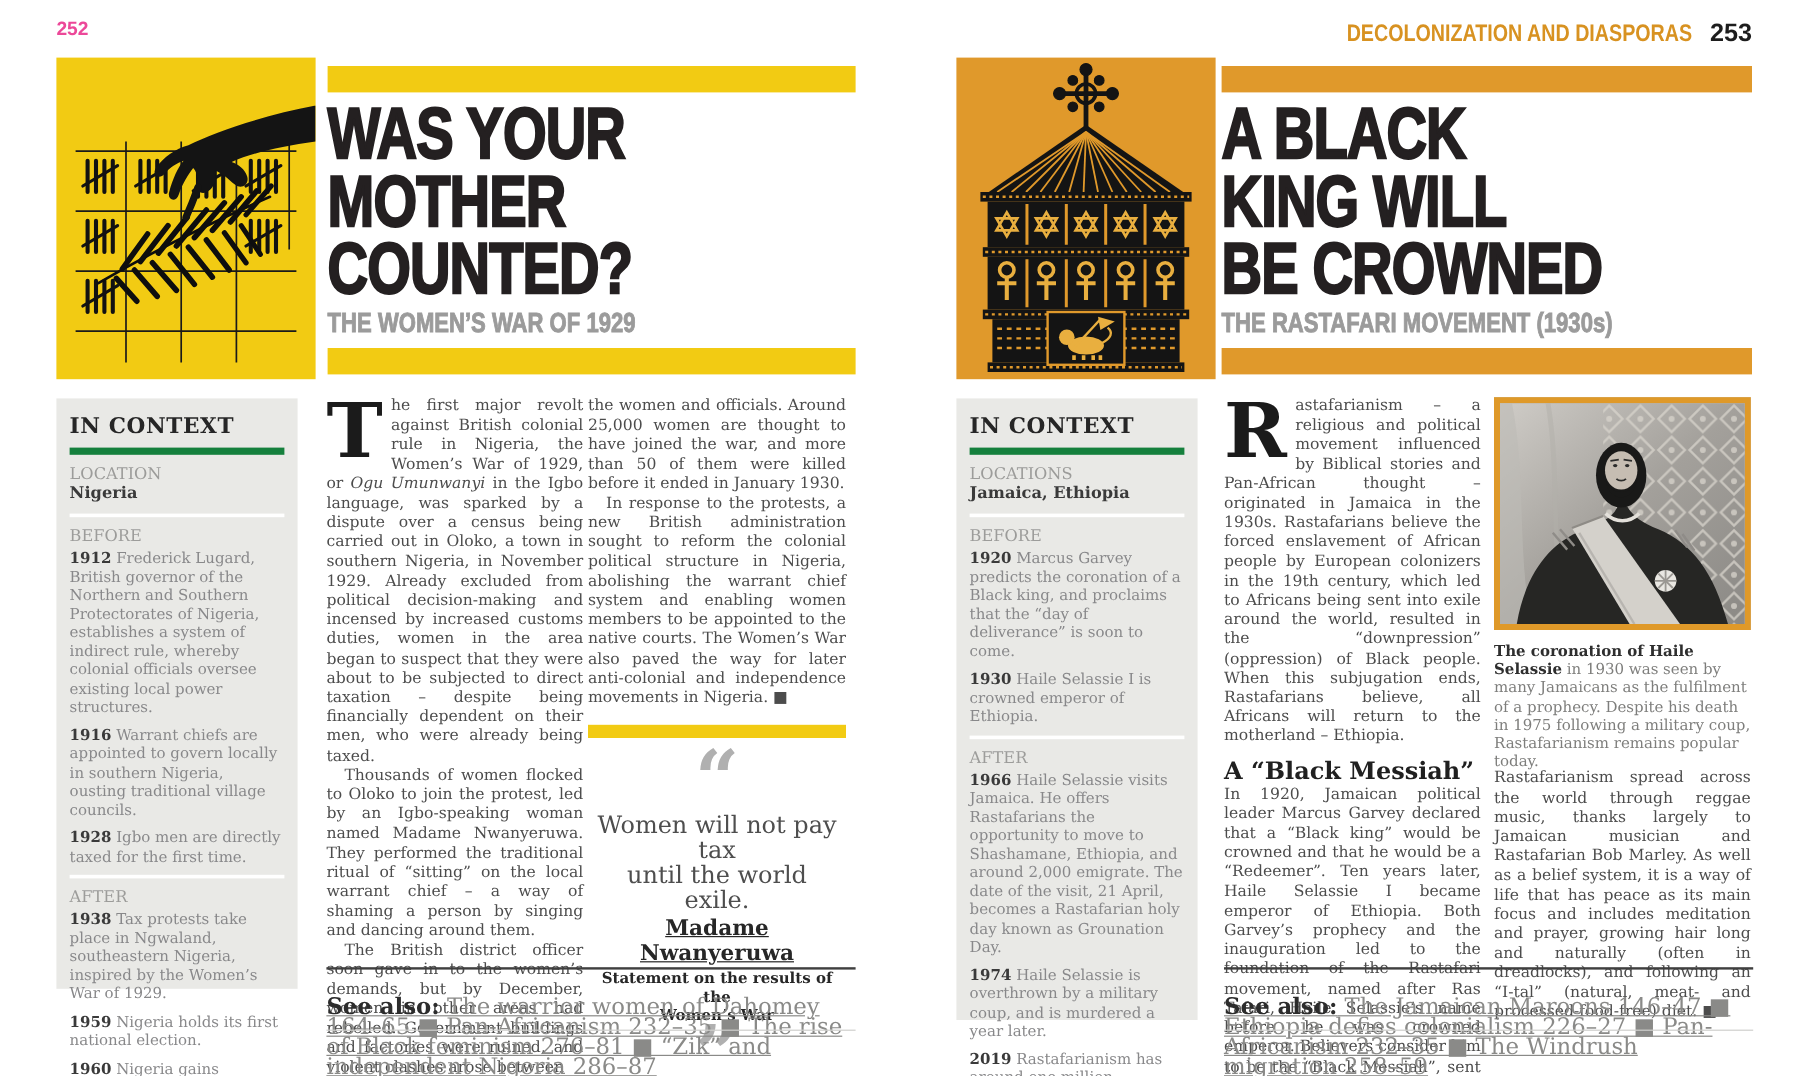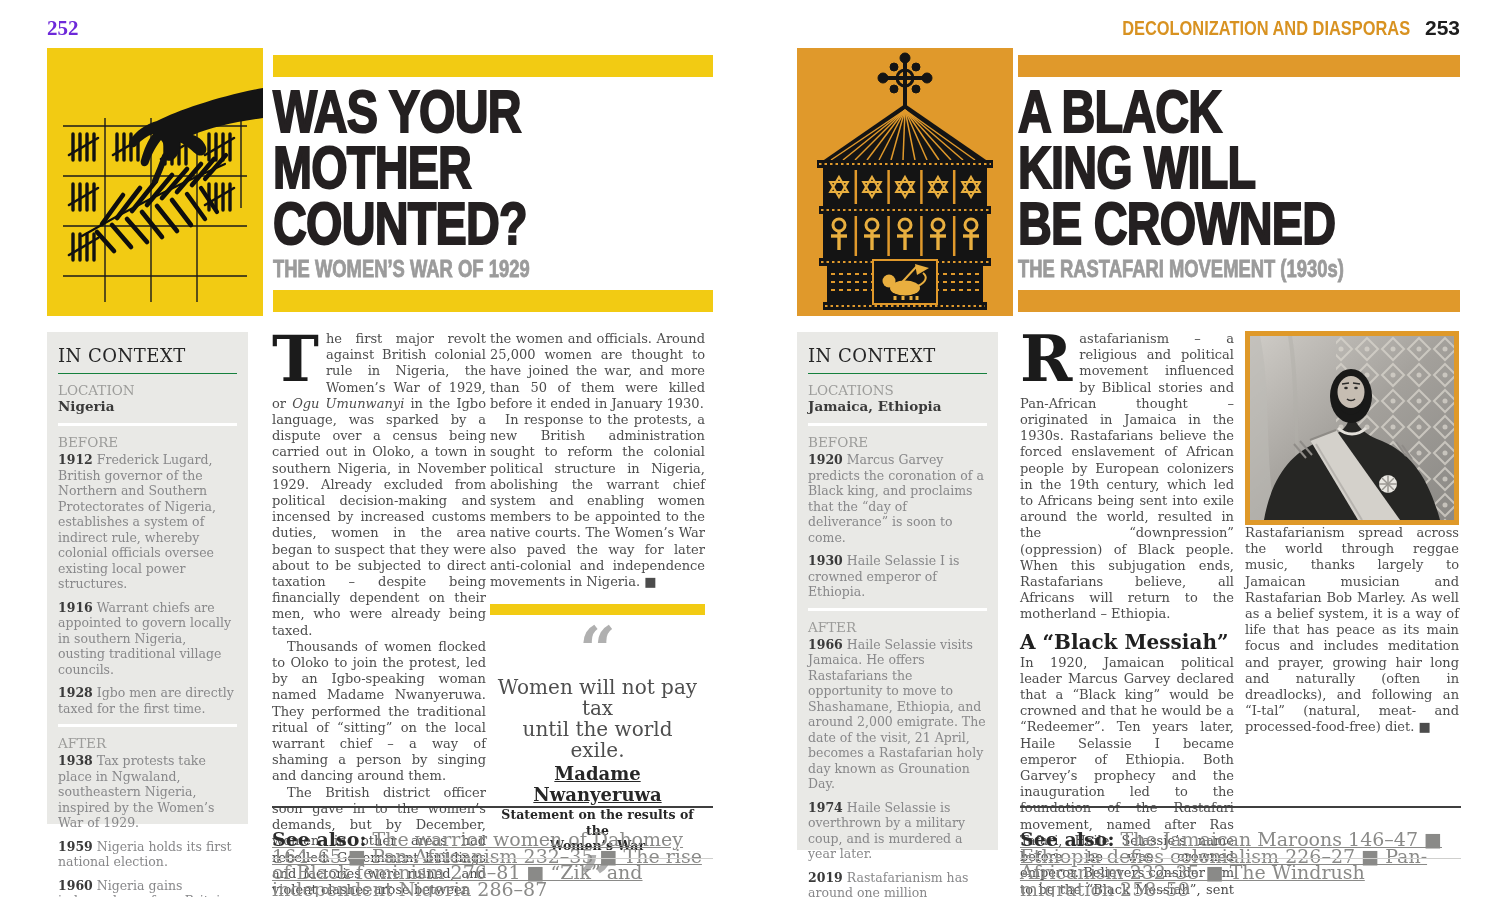--- a/index.html
+++ b/index.html
@@ -1,21 +1,21 @@
 <!DOCTYPE html>
 <html><head>
 <meta charset="utf-8">
 <style>
   html,body{margin:0;padding:0;background:#ffffff;}
   #spread{position:relative;width:1500px;height:897px;background:#ffffff;overflow:hidden;
           font-family:"DejaVu Serif", serif;}
 
   
-  .pgnum{position:absolute;font-family:Liberation Serif, serif;font-weight:bold;
-         font-size:21px;color:#6d28d9;letter-spacing:0;}
+  .pgnum{position:absolute;font-family:Liberation Sans, sans-serif;font-weight:bold;
+         font-size:16px;color:#ec4899;letter-spacing:0;}
   .hdr-wrap{position:absolute;left:900px;top:16px;width:560px;text-align:right;white-space:nowrap;}
   .hdr-title{display:inline-block;font-family:"Liberation Sans",sans-serif;font-weight:bold;
              font-size:20px;color:#D89221;transform:scaleX(0.82);transform-origin:right center;
              letter-spacing:0;}
   .hdr-num{display:inline-block;font-family:"Liberation Sans",sans-serif;font-weight:bold;
            font-size:21px;color:#1d1d1d;margin-left:10px;}
 
   .titleblock{position:absolute;width:440px;}
   .accent-bar{height:22px;background:#F2CB13;}
   .accent-bar.orange{background:#E0992B;}
@@ -32,22 +32,22 @@
 
   
   .artbox{position:absolute;width:216px;height:268px;}
   .artbox.yellow{background:#F2CB13;}
   .artbox.orange{background:#E0992B;}
   .artbox svg{display:block;}
 
   
   .ctx{position:absolute;width:201px;background:#E9E9E6;box-sizing:border-box;
        padding:13px 11px 0 11px;}
-  .ctx-title{font-weight:normal;font-size:18px;color:#262626;letter-spacing:0.5px;
-             padding-bottom:7px;border-bottom:1px solid #15803d;margin-bottom:8px;}
+  .ctx-title{font-weight:bold;font-size:18px;color:#262626;letter-spacing:0.5px;
+             padding-bottom:7px;border-bottom:6px solid #15803d;margin-bottom:8px;}
   .ctx-label{font-size:13.5px;line-height:16px;color:#9C9C9A;}
   .ctx-strong{font-size:13.5px;line-height:17px;font-weight:bold;color:#3A3A3A;
               padding-bottom:8px;border-bottom:3px solid #ffffff;margin-bottom:8px;}
   .ctx-divider{border-top:3px solid #ffffff;margin:2px 0 8px 0;}
   .ctx p.ev{font-size:12.5px;line-height:15.5px;color:#88888A;margin:0 0 8px 0;}
   .ctx p.ev b{color:#3A3A3A;}
 
   
   .col{position:absolute;width:214px;}
   .col p{font-size:13px;line-height:16.2px;color:#4C4C4C;text-align:justify;margin:0;}
@@ -384,20 +384,23 @@
           <ellipse cx="101" cy="60" rx="21" ry="27" fill="#191918"></ellipse>
           <ellipse cx="101" cy="56" rx="13.5" ry="16" fill="#c6bdb2"></ellipse>
           <ellipse cx="96" cy="52" rx="1.8" ry="1.3" fill="#2c2c2b"></ellipse>
           <ellipse cx="106" cy="52" rx="1.8" ry="1.3" fill="#2c2c2b"></ellipse>
           <path d="M92,48 L99,47 M103,47 L110,48" stroke="#2c2c2b" stroke-width="1.5"></path>
           <path d="M97,63 C99,65 103,65 105,63" stroke="#2c2c2b" stroke-width="1.5" fill="none"></path>
           <path d="M88,62 C88,78 114,78 114,62 C114,84 88,84 88,62 Z" fill="#191918"></path>
         </g>
       </svg>
     </div>
+    <div class="caption">
+      <b>The coronation of Haile Selassie</b><span> in 1930 was seen by many Jamaicans as the fulfilment of a prophecy. Despite his death in 1975 following a military coup, Rastafarianism remains popular today.</span>
+    </div>
     <p class="col2para">Rastafarianism spread across the world through reggae music, thanks largely to Jamaican musician and Rastafarian Bob Marley. As well as a belief system, it is a way of life that has peace as its main focus and includes meditation and prayer, growing hair long and naturally (often in dreadlocks), and following an “I-tal” (natural, meat- and processed-food-free) diet. ■</p>
   </div>
 
   <div class="seealso" style="left:1020px;top:806px;">
     <b>See also:</b><span> The Jamaican Maroons 146–47  ■  Ethiopia defies colonialism 226–27  ■  Pan-Africanism 232–35  ■  The Windrush migration 258–59</span>
   </div>
   <div class="bottom-rule" style="left:1020px;top:858px;width:441px;"></div>
 
 </div>
 

